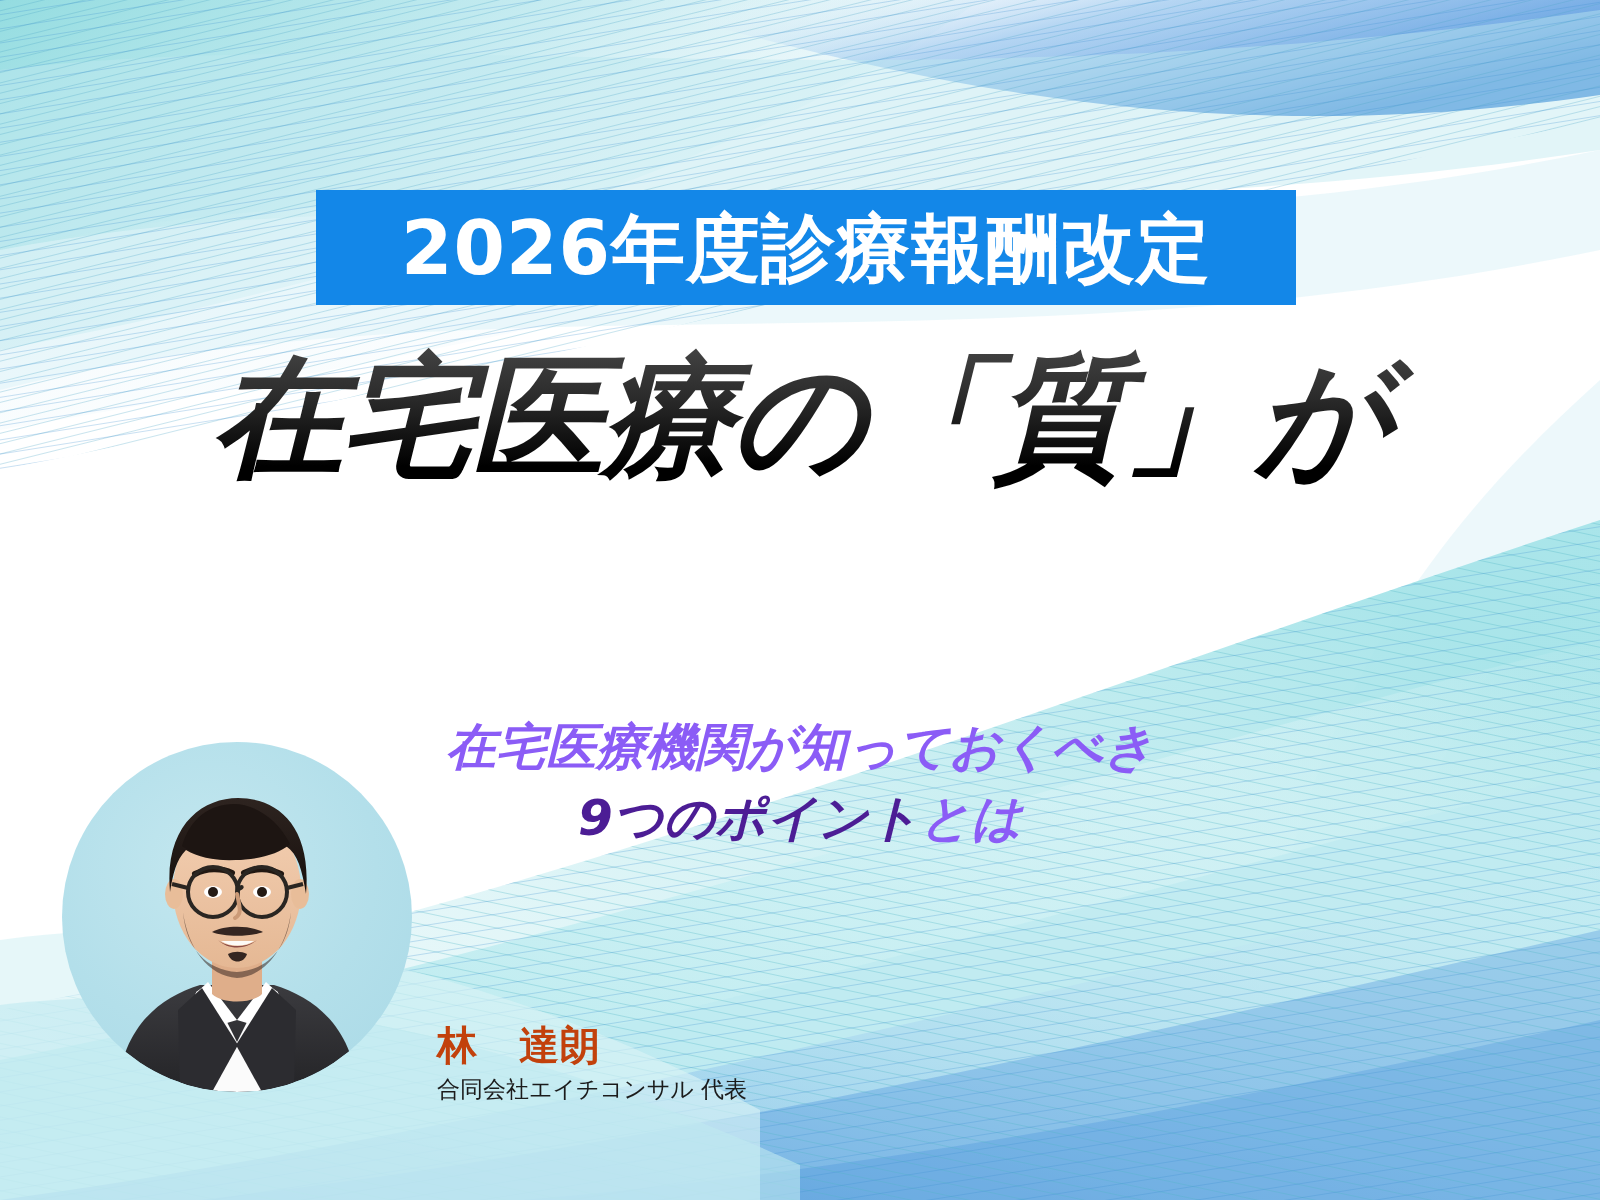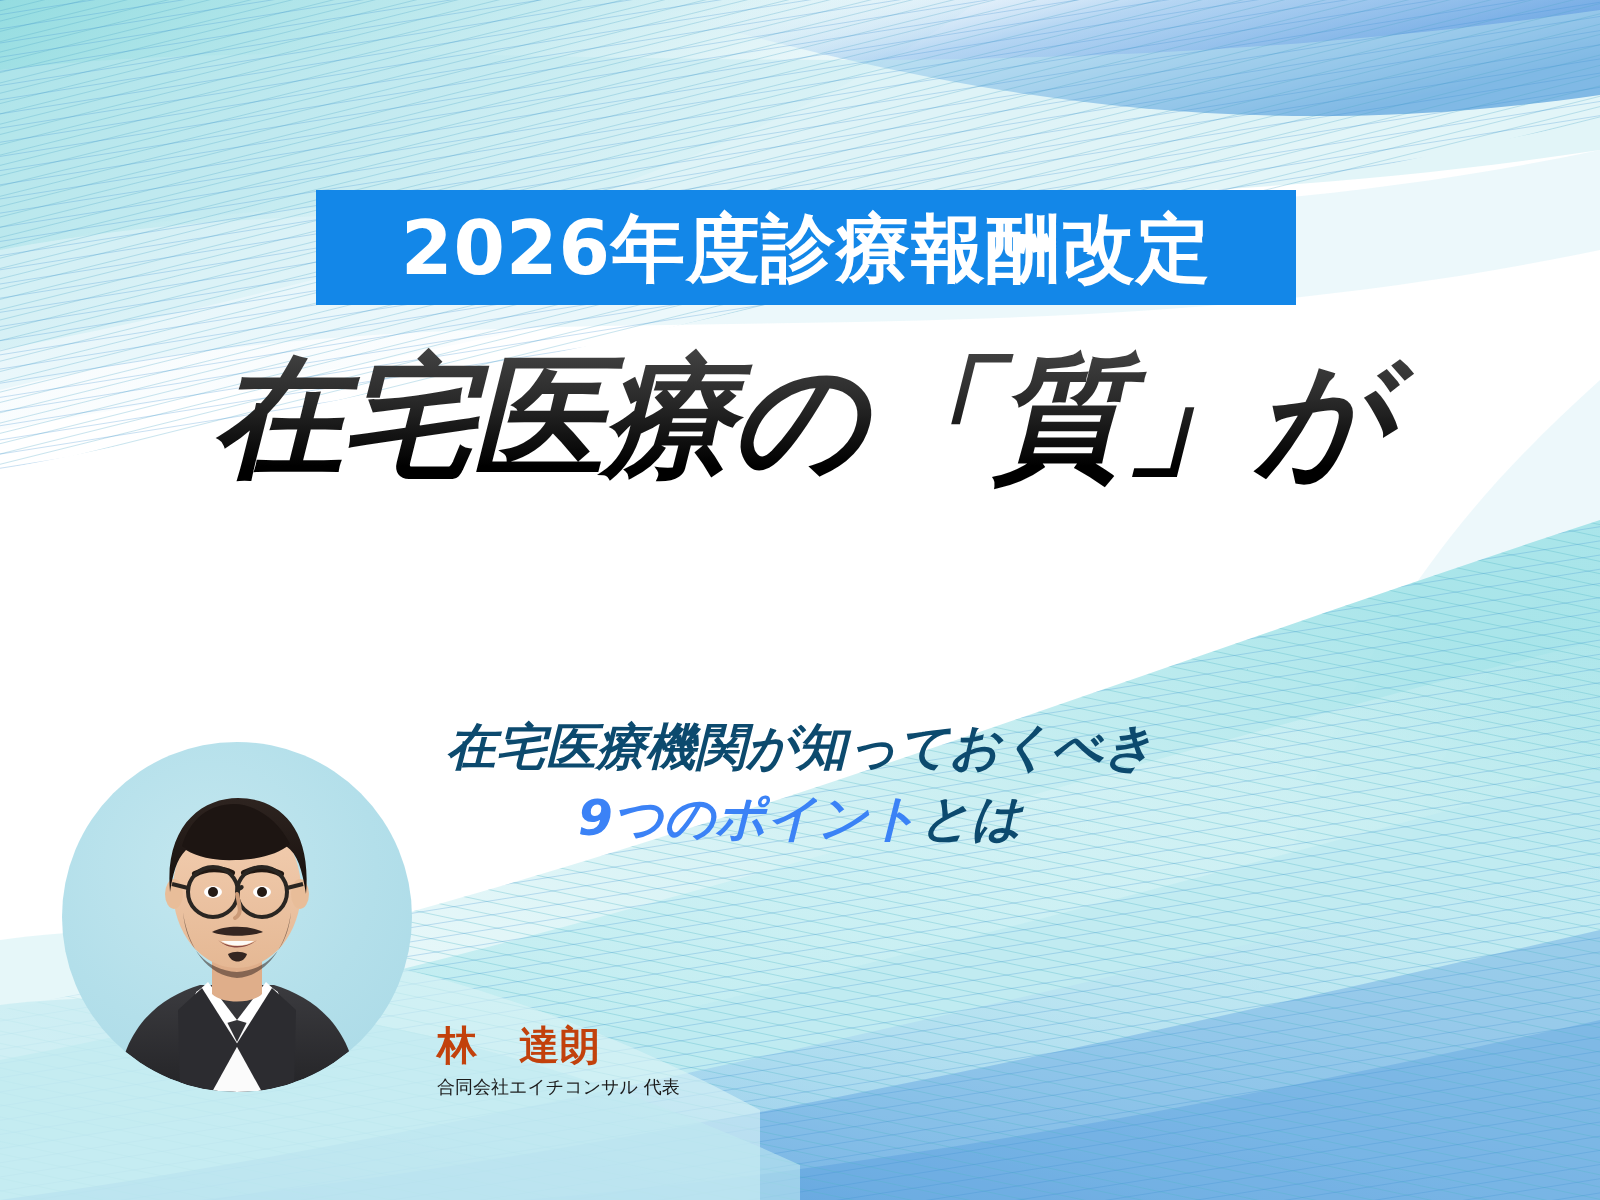--- a/index.html
+++ b/index.html
@@ -90,22 +90,22 @@
   .sub-line {
     display: block;
     font-size: 50px;
     font-weight: 800;
     font-style: italic;
     line-height: 1.42;
     letter-spacing: 0px;
     white-space: nowrap;
     font-family: "DejaVu Sans", "Liberation Sans", sans-serif;
   }
-  .sub-blue   { color: #0c4a6e; font-style: italic; }
-  .sub-navy   { color: #3b82f6; }
+  .sub-blue   { color: #8b5cf6; font-style: italic; }
+  .sub-navy   { color: #4c1d95; }
 
   
   #portrait {
     position: absolute;
     left: 62px;
     top: 742px;
     width: 350px;
     height: 350px;
     z-index: 6;
   }
@@ -135,21 +135,21 @@
     color: #c2410c;
     font-size: 40px;
     font-weight: 800;
     line-height: 1.15;
     white-space: pre;
     letter-spacing: 1px;
     font-family: "DejaVu Sans", "Liberation Sans", sans-serif;
   }
   #speaker-affiliation {
     color: #1b1b1b;
-    font-size: 18px;
+    font-size: 23px;
     font-weight: 500;
     line-height: 1.2;
     margin-top: 8px;
     white-space: nowrap;
     font-family: "DejaVu Sans", "Liberation Sans", sans-serif;
   }
 </style>
 </head>
 <body>
 

